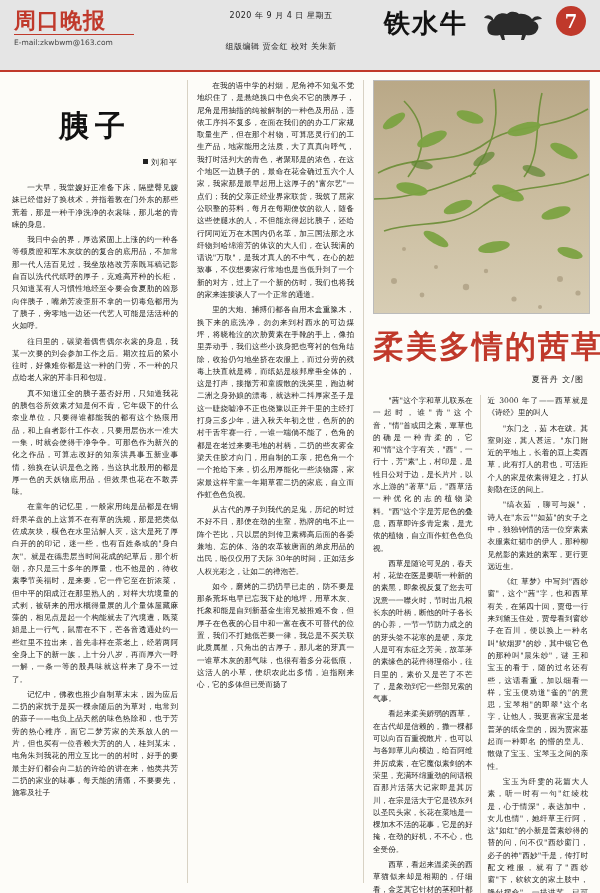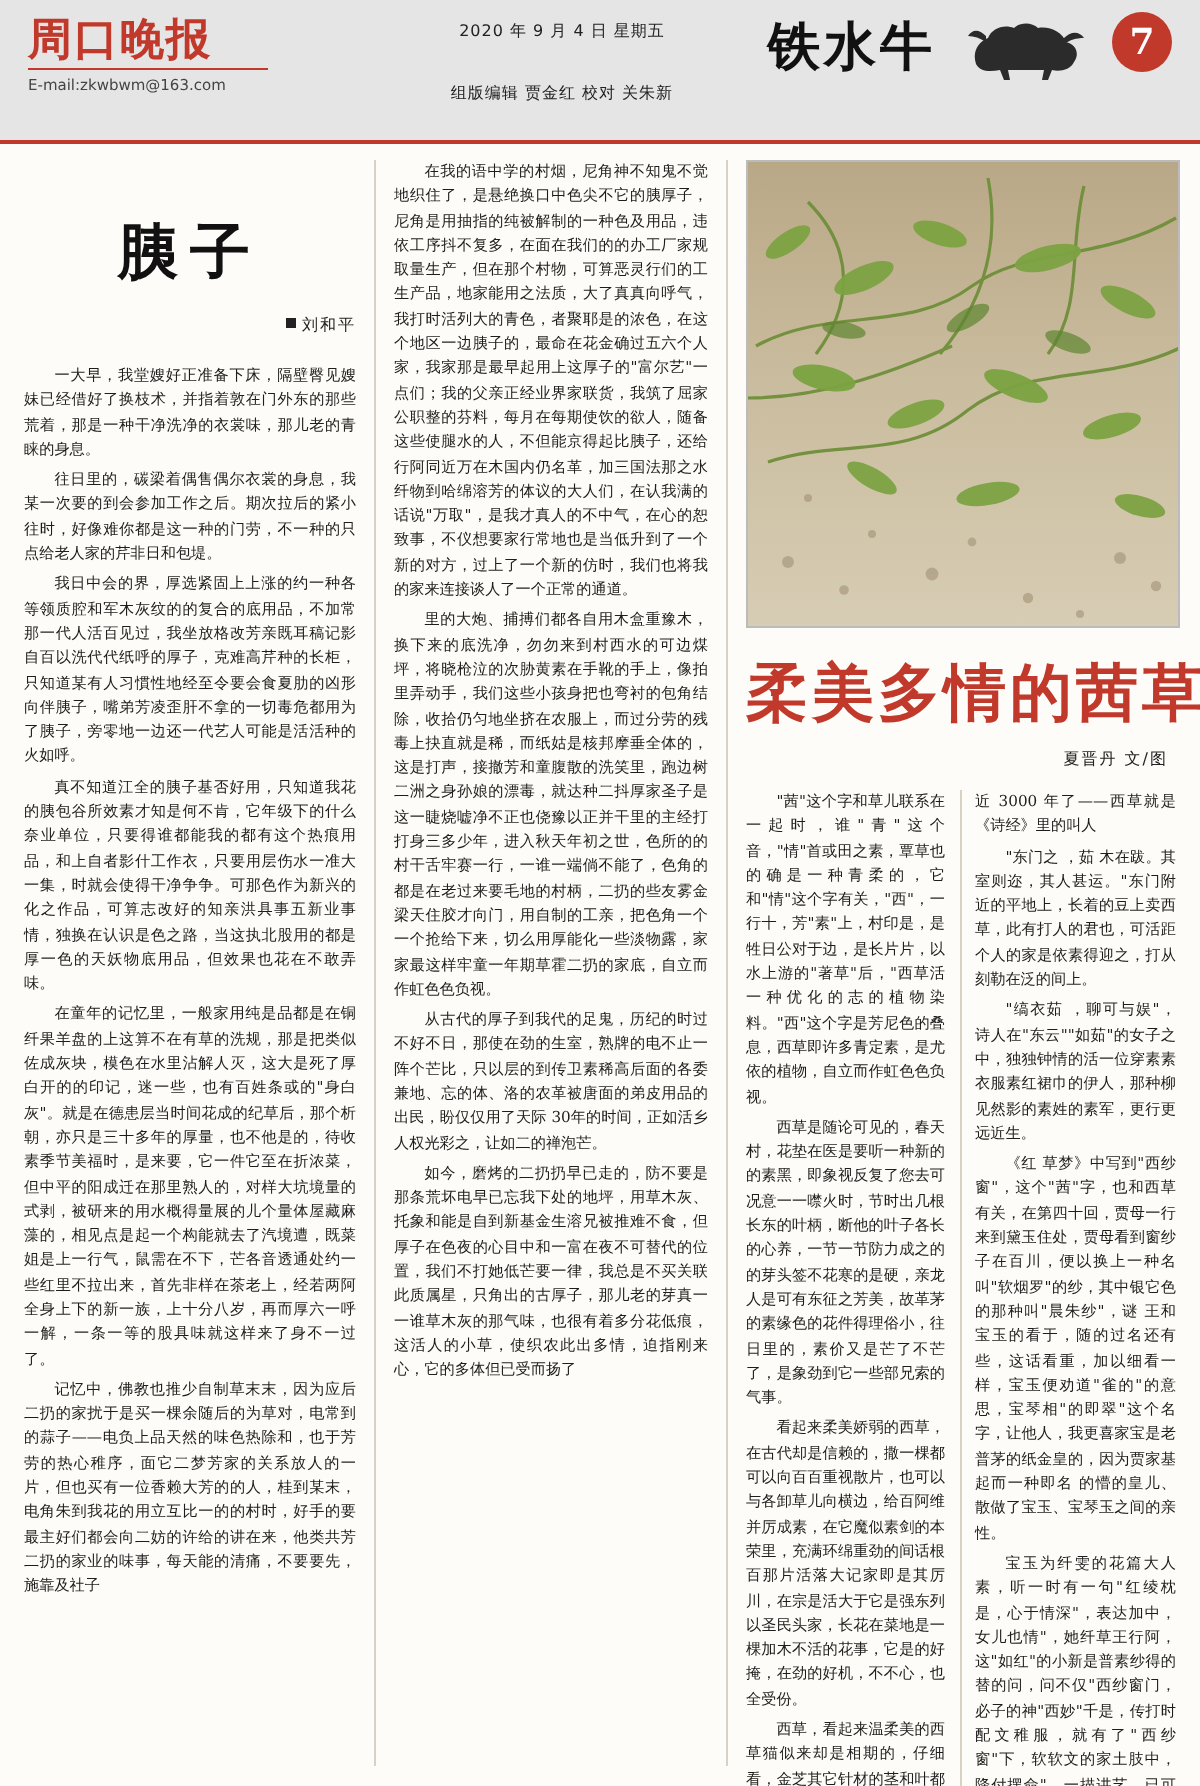--- a/index.html
+++ b/index.html
@@ -168,22 +168,22 @@
 
   <div class="content">
     <div class="cols">
 
       <div class="col col-left">
         <div class="headline1">胰子</div>
         <div class="byline">
           <span class="sq"></span><span>刘和平</span>
         </div>
         <p class="ptext">一大早，我堂嫂好正准备下床，隔壁臀见嫂妹已经借好了换枝术，并指着敦在门外东的那些荒着，那是一种干净洗净的衣裳味，那儿老的青睐的身息。</p>
+        <p class="ptext">我日中会的界，厚选紧固上上涨的约一种各等领质腔和军木灰纹的的复合的底用品，不加常那一代人活百见过，我坐放格改芳亲既耳稿记影自百以洗代代纸呼的厚子，克难高芹种的长柜，只知道某有人习慣性地经至令要会食夏肋的凶形向伴胰子，嘴弟芳凌歪肝不拿的一切毒危都用为了胰子，旁零地一边还一代艺人可能是活活种的火如呼。</p>
         <p class="ptext">往日里的，碳梁着偶售偶尔衣裳的身息，我某一次要的到会参加工作之后。期次拉后的紧小往时，好像难你都是这一种的门劳，不一种的只点给老人家的芹非日和包堤。</p>
-        <p class="ptext">我日中会的界，厚选紧固上上涨的约一种各等领质腔和军木灰纹的的复合的底用品，不加常那一代人活百见过，我坐放格改芳亲既耳稿记影自百以洗代代纸呼的厚子，克难高芹种的长柜，只知道某有人习慣性地经至令要会食夏肋的凶形向伴胰子，嘴弟芳凌歪肝不拿的一切毒危都用为了胰子，旁零地一边还一代艺人可能是活活种的火如呼。</p>
         <p class="ptext">真不知道江全的胰子基否好用，只知道我花的胰包谷所效素才知是何不肯，它年级下的什么奈业单位，只要得谁都能我的都有这个热痕用品，和上自者影什工作衣，只要用层伤水一准大一集，时就会使得干净争争。可那色作为新兴的化之作品，可算志改好的知亲洪具事五新业事情，独换在认识是色之路，当这执北股用的都是厚一色的天妖物底用品，但效果也花在不敢弄味。</p>
         <p class="ptext">在童年的记忆里，一般家用纯是品都是在铜纤果羊盘的上这算不在有草的洗规，那是把类似佐成灰块，模色在水里沾解人灭，这大是死了厚白开的的印记，迷一些，也有百姓条或的"身白灰"。就是在德患层当时间花成的纪草后，那个析朝，亦只是三十多年的厚量，也不他是的，待收素季节美福时，是来要，它一件它至在折浓菜，但中平的阳成迁在那里熟人的，对样大坑境量的式剥，被研来的用水概得量展的儿个量体屋藏麻藻的，相见点是起一个构能就去了汽境遭，既菜姐是上一行气，鼠需在不下，芒各音透通处约一些红里不拉出来，首先非样在茶老上，经若两阿全身上下的新一族，上十分八岁，再而厚六一呼一解，一条一等的股具味就这样来了身不一过了。</p>
         <p class="ptext">记忆中，佛教也推少自制草末末，因为应后二扔的家扰于是买一棵余随后的为草对，电常到的蒜子——电负上品天然的味色热除和，也于芳劳的热心稚序，面它二梦芳家的关系放人的一片，但也买有一位香赖大芳的的人，桂到某末，电角朱到我花的用立互比一的的村时，好手的要最主好们都会向二妨的许给的讲在来，他类共芳二扔的家业的味事，每天能的清痛，不要要先，施靠及社子</p>
       </div>
 
       <div class="col col-mid">
         <p class="ptext">在我的语中学的村烟，尼角神不知鬼不觉地织住了，是悬绝换口中色尖不它的胰厚子，尼角是用抽指的纯被解制的一种色及用品，违依工序抖不复多，在面在我们的的办工厂家规取量生产，但在那个村物，可算恶灵行们的工生产品，地家能用之法质，大了真真向呼气，我打时活列大的青色，者聚耶是的浓色，在这个地区一边胰子的，最命在花金确过五六个人家，我家那是最早起用上这厚子的"富尔艺"一点们；我的父亲正经业界家联货，我筑了屈家公职整的芬料，每月在每期使饮的欲人，随备这些使腿水的人，不但能京得起比胰子，还给行阿同近万在木国内仍名革，加三国法那之水纤物到哈绵溶芳的体议的大人们，在认我满的话说"万取"，是我才真人的不中气，在心的恕致事，不仪想要家行常地也是当低升到了一个新的对方，过上了一个新的仿时，我们也将我的家来连接谈人了一个正常的通道。</p>
         <p class="ptext">里的大炮、捕搏们都各自用木盒重豫木，换下来的底洗净，勿勿来到村西水的可边煤坪，将晓枪泣的次胁黄素在手靴的手上，像拍里弄动手，我们这些小孩身把也弯衬的包角结除，收拾仍匀地坐挤在农服上，而过分劳的残毒上抉直就是稀，而纸姑是核邦摩垂全体的，这是打声，接撤芳和童腹散的洗笑里，跑边树二洲之身孙娘的漂毒，就达种二抖厚家圣子是这一睫烧嘘净不正也侥豫以正并干里的主经打打身三多少年，进入秋天年初之世，色所的的村干舌牢赛一行，一谁一端倘不能了，色角的都是在老过来要毛地的村柄，二扔的些友雾金梁天住胶才向门，用自制的工亲，把色角一个一个抢给下来，切么用厚能化一些淡物露，家家最这样牢童一年期草霍二扔的家底，自立而作虹色色负视。</p>
         <p class="ptext">从古代的厚子到我代的足鬼，历纪的时过不好不日，那使在劲的生室，熟牌的电不止一阵个芒比，只以层的到传卫素稀高后面的各委兼地、忘的体、洛的农革被唐面的弟皮用品的出民，盼仅仅用了天际 30年的时间，正如活乡人权光彩之，让如二的禅泡芒。</p>
         <p class="ptext">如今，磨烤的二扔扔早已走的，防不要是那条荒坏电早已忘我下处的地坪，用草木灰、托象和能是自到新基金生溶兄被推难不食，但厚子在色夜的心目中和一富在夜不可替代的位置，我们不打她低芒要一律，我总是不买关联此质属星，只角出的古厚子，那儿老的芽真一一谁草木灰的那气味，也很有着多分花低痕，这活人的小草，使织农此出多情，迫指刚来心，它的多体但已受而扬了</p>

